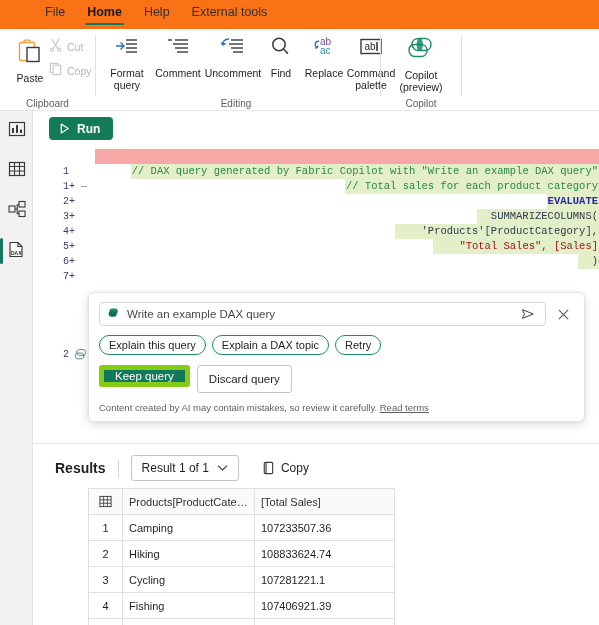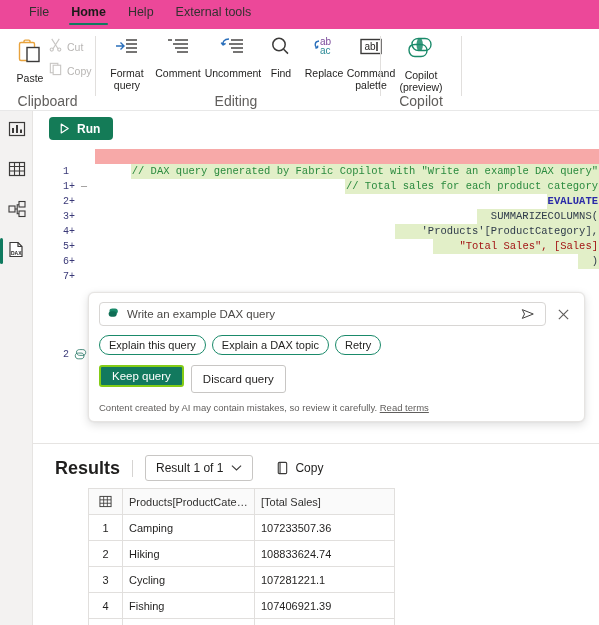--- a/index.html
+++ b/index.html
@@ -9,42 +9,42 @@
     background: #ffffff;
     font-family: "Liberation Sans", sans-serif;
     color: #201f1e;
     overflow: hidden;
   }
   #app { position: relative; width: 599px; height: 625px; background:#fff; }
 
   
   .tabbar {
     position:absolute; left:0; top:0; width:599px; height:29px;
-    background:#ec4899;
-    display:flex; align-items:flex-start; padding-left:18px; gap:0;
+    background:#f97316;
+    display:flex; align-items:flex-start; padding-left:34px; gap:0;
   }
   .tab {
     position:relative; font-size:12.5px; color:#323130;
     padding:5px 11px 7px 11px; cursor:default; white-space:nowrap;
   }
   .tab.active { font-weight:bold; color:#1b1a19; }
   .tab.active::after {
     content:""; position:absolute; left:9px; right:9px; bottom:1px;
     height:2px; background:#0f7a5f; border-radius:1px;
   }
 
   
   .ribbon {
     position:absolute; left:0; top:29px; width:599px; height:82px;
     background:#ffffff; border-bottom:1px solid #e8e8e8;
   }
   .rgroup { position:absolute; top:0; height:82px; }
   .rgroup .glabel {
     position:absolute; bottom:2px; left:0; width:100%;
-    text-align:center; font-size:14px; color:#605e5c;
+    text-align:center; font-size:10px; color:#605e5c;
   }
   .rsep { position:absolute; top:7px; width:1px; height:60px; background:#e1dfdd; }
 
   .btn-big {
     display:flex; flex-direction:column; align-items:center;
     width:48px; padding-top:5px; cursor:default;
   }
   .btn-big .lbl { font-size:10.5px; color:#201f1e; margin-top:3px; text-align:center; line-height:11px;}
   .btn-small { display:flex; align-items:center; gap:4px; cursor:default; }
   .btn-small .lbl { font-size:10.5px; }
@@ -141,36 +141,36 @@
   .chips { display:flex; gap:6px; margin-top:9px; }
   .chip {
     border:1px solid #1a8a6a; border-radius:13px; height:20px;
     padding:0 9px; font-size:11px; color:#201f1e; background:#fff;
     display:flex; align-items:center; cursor:pointer;
     font-family:"Liberation Sans", sans-serif;
   }
 
   .actions { display:flex; gap:7px; margin-top:10px; }
   .btn-primary {
-    background:#12795e; color:#fff; border:2px solid #84cc16; border-radius:3px;
+    background:#12795e; color:#fff; border:5px solid #84cc16; border-radius:3px;
     height:22px; padding:0 11px; font-size:11.5px; cursor:pointer;
     font-family:"Liberation Sans", sans-serif; display:flex; align-items:center;
   }
   .btn-secondary {
     background:#fff; color:#201f1e; border:1px solid #c8c6c4; border-radius:3px;
     height:28px; padding:0 11px; font-size:11.5px; cursor:pointer;
     font-family:"Liberation Sans", sans-serif; display:flex; align-items:center;
   }
   .disclaimer { margin-top:9px; font-size:9.5px; color:#605e5c; }
   .disclaimer a { color:#605e5c; text-decoration:underline; }
 
   
   .resdiv { position:absolute; left:0; right:0; top:332px; height:1px; background:#e6e4e2; }
   .resbar { position:absolute; left:22px; top:344px; display:flex; align-items:center; gap:0; }
-  .restitle { font-size:18px; font-weight:bold; color:#201f1e; }
+  .restitle { font-size:14px; font-weight:bold; color:#201f1e; }
   .vsep { width:1px; height:17px; background:#d6d4d2; margin:0 12px; }
   .resdd {
     height:26px; border:1px solid #c8c6c4; border-radius:3px;
     display:flex; align-items:center; gap:8px; padding:0 10px;
     font-size:12px; color:#201f1e; cursor:pointer; background:#fff;
   }
   .copybtn {
     display:flex; align-items:center; gap:6px; margin-left:22px;
     font-size:12px; color:#201f1e; cursor:pointer;
   }

